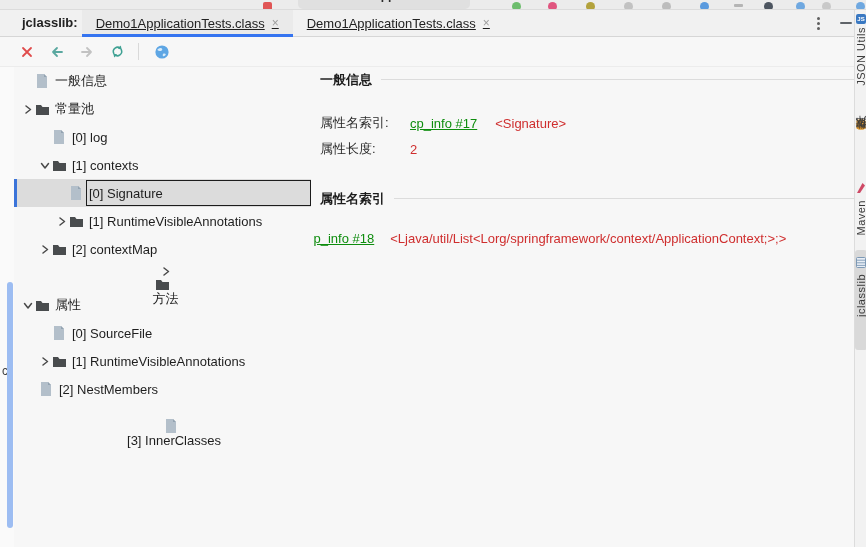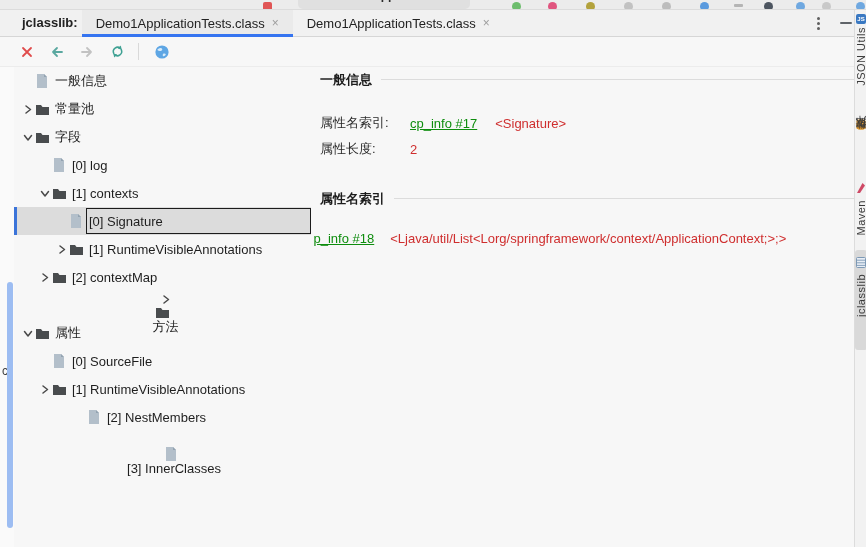--- a/index.html
+++ b/index.html
@@ -87,21 +87,21 @@
   <div class="frag" style="left:700px; background:#5a9ade;"></div>
   <div class="frag" style="left:734px; top:4px; height:3px; border-radius:1px; background:#b5b5b5;"></div>
   <div class="frag" style="left:764px; background:#4d5560;"></div>
   <div class="frag" style="left:796px; background:#6fa8e0;"></div>
   <div class="frag" style="left:822px; background:#c9c9c9;"></div>
   <div class="frag" style="left:856px; background:#6fa8e0;"></div>
 </div>
 
 <div class="tab-bar">
   <span class="panel-label">jclasslib:</span>
-  <div id="tabs-host" style="display:flex;">
+  <div id="tabs-host" style="display:flex;text-decoration:underline;">
       <div class="tab active">
         <span class="title">Demo1ApplicationTests.class</span>
         <span class="close">×</span>
       </div>
       <div class="tab">
         <span class="title">Demo1ApplicationTests.class</span>
         <span class="close">×</span>
       </div>
     </div>
   <div class="tabbar-actions">
@@ -174,156 +174,143 @@
           <path d="M3 2 L7.5 5.5 L3 9" stroke="#4a4a4a" stroke-width="1.5" fill="none" stroke-linecap="round" stroke-linejoin="round"></path>
         </svg>
       </span>
       <span class="node-icon">
         <svg width="13" height="11" viewBox="0 0 13 11">
           <path d="M0 1 H5 L6.5 3 H13 V11 H0 Z" fill="#494c4e"></path>
         </svg>
       </span>
       <span class="tree-label">常量池</span>
     </div>
+    <div class="tree-row" style="padding-left: 23px;">
+      <span class="chev none">
+        <svg width="10" height="11" viewBox="0 0 10 11">
+          <path d="M3 2 L7.5 5.5 L3 9" stroke="#4a4a4a" stroke-width="1.5" fill="none" stroke-linecap="round" stroke-linejoin="round"></path>
+        </svg>
+      </span>
+      <span class="node-icon">
+        <svg width="12" height="14" viewBox="0 0 12 14">
+          <path d="M1 0 H8 L11 3 V14 H1 Z" fill="#b3bfca"></path>
+          <path d="M8 0 L11 3 H8 Z" fill="#93a3b1"></path>
+        </svg>
+      </span>
+      <span class="tree-label">[0] log</span>
+    </div>
+    <div class="tree-row" style="padding-left: 23px;">
+      <span class="chev expanded">
+        <svg width="10" height="11" viewBox="0 0 10 11">
+          <path d="M3 2 L7.5 5.5 L3 9" stroke="#4a4a4a" stroke-width="1.5" fill="none" stroke-linecap="round" stroke-linejoin="round"></path>
+        </svg>
+      </span>
+      <span class="node-icon">
+        <svg width="13" height="11" viewBox="0 0 13 11">
+          <path d="M0 1 H5 L6.5 3 H13 V11 H0 Z" fill="#494c4e"></path>
+        </svg>
+      </span>
+      <span class="tree-label">[1] contexts</span>
+    </div>
+    <div class="tree-row selected" style="padding-left: 40px;">
+      <div class="accent"></div>
+      <span class="chev none">
+        <svg width="10" height="11" viewBox="0 0 10 11">
+          <path d="M3 2 L7.5 5.5 L3 9" stroke="#4a4a4a" stroke-width="1.5" fill="none" stroke-linecap="round" stroke-linejoin="round"></path>
+        </svg>
+      </span>
+      <span class="node-icon">
+        <svg width="12" height="14" viewBox="0 0 12 14">
+          <path d="M1 0 H8 L11 3 V14 H1 Z" fill="#b3bfca"></path>
+          <path d="M8 0 L11 3 H8 Z" fill="#93a3b1"></path>
+        </svg>
+      </span>
+      <span class="tree-label">[0] Signature</span>
+      <div class="focus-box"></div>
+    </div>
+    <div class="tree-row" style="padding-left: 40px;">
+      <span class="chev collapsed">
+        <svg width="10" height="11" viewBox="0 0 10 11">
+          <path d="M3 2 L7.5 5.5 L3 9" stroke="#4a4a4a" stroke-width="1.5" fill="none" stroke-linecap="round" stroke-linejoin="round"></path>
+        </svg>
+      </span>
+      <span class="node-icon">
+        <svg width="13" height="11" viewBox="0 0 13 11">
+          <path d="M0 1 H5 L6.5 3 H13 V11 H0 Z" fill="#494c4e"></path>
+        </svg>
+      </span>
+      <span class="tree-label">[1] RuntimeVisibleAnnotations</span>
+    </div>
+    <div class="tree-row" style="padding-left: 23px;">
+      <span class="chev collapsed">
+        <svg width="10" height="11" viewBox="0 0 10 11">
+          <path d="M3 2 L7.5 5.5 L3 9" stroke="#4a4a4a" stroke-width="1.5" fill="none" stroke-linecap="round" stroke-linejoin="round"></path>
+        </svg>
+      </span>
+      <span class="node-icon">
+        <svg width="13" height="11" viewBox="0 0 13 11">
+          <path d="M0 1 H5 L6.5 3 H13 V11 H0 Z" fill="#494c4e"></path>
+        </svg>
+      </span>
+      <span class="tree-label">[2] contextMap</span>
+    </div>
+    <div class="tree-row" style="padding-left: 6px; flex-direction: column;">
+      <span class="chev collapsed">
+        <svg width="10" height="11" viewBox="0 0 10 11">
+          <path d="M3 2 L7.5 5.5 L3 9" stroke="#4a4a4a" stroke-width="1.5" fill="none" stroke-linecap="round" stroke-linejoin="round"></path>
+        </svg>
+      </span>
+      <span class="node-icon">
+        <svg width="13" height="11" viewBox="0 0 13 11">
+          <path d="M0 1 H5 L6.5 3 H13 V11 H0 Z" fill="#494c4e"></path>
+        </svg>
+      </span>
+      <span class="tree-label">方法</span>
+    </div>
     <div class="tree-row" style="padding-left: 6px;">
       <span class="chev expanded">
         <svg width="10" height="11" viewBox="0 0 10 11">
           <path d="M3 2 L7.5 5.5 L3 9" stroke="#4a4a4a" stroke-width="1.5" fill="none" stroke-linecap="round" stroke-linejoin="round"></path>
         </svg>
       </span>
       <span class="node-icon">
         <svg width="13" height="11" viewBox="0 0 13 11">
           <path d="M0 1 H5 L6.5 3 H13 V11 H0 Z" fill="#494c4e"></path>
         </svg>
       </span>
-      <span class="tree-label">字段</span>
-    </div>
-    <div class="tree-row" style="padding-left: 23px;">
-      <span class="chev none">
-        <svg width="10" height="11" viewBox="0 0 10 11">
-          <path d="M3 2 L7.5 5.5 L3 9" stroke="#4a4a4a" stroke-width="1.5" fill="none" stroke-linecap="round" stroke-linejoin="round"></path>
-        </svg>
-      </span>
-      <span class="node-icon">
-        <svg width="12" height="14" viewBox="0 0 12 14">
-          <path d="M1 0 H8 L11 3 V14 H1 Z" fill="#b3bfca"></path>
-          <path d="M8 0 L11 3 H8 Z" fill="#93a3b1"></path>
-        </svg>
-      </span>
-      <span class="tree-label">[0] log</span>
-    </div>
-    <div class="tree-row" style="padding-left: 23px;">
-      <span class="chev expanded">
-        <svg width="10" height="11" viewBox="0 0 10 11">
-          <path d="M3 2 L7.5 5.5 L3 9" stroke="#4a4a4a" stroke-width="1.5" fill="none" stroke-linecap="round" stroke-linejoin="round"></path>
-        </svg>
-      </span>
-      <span class="node-icon">
-        <svg width="13" height="11" viewBox="0 0 13 11">
-          <path d="M0 1 H5 L6.5 3 H13 V11 H0 Z" fill="#494c4e"></path>
-        </svg>
-      </span>
-      <span class="tree-label">[1] contexts</span>
-    </div>
-    <div class="tree-row selected" style="padding-left: 40px;">
-      <div class="accent"></div>
-      <span class="chev none">
-        <svg width="10" height="11" viewBox="0 0 10 11">
-          <path d="M3 2 L7.5 5.5 L3 9" stroke="#4a4a4a" stroke-width="1.5" fill="none" stroke-linecap="round" stroke-linejoin="round"></path>
-        </svg>
-      </span>
-      <span class="node-icon">
-        <svg width="12" height="14" viewBox="0 0 12 14">
-          <path d="M1 0 H8 L11 3 V14 H1 Z" fill="#b3bfca"></path>
-          <path d="M8 0 L11 3 H8 Z" fill="#93a3b1"></path>
-        </svg>
-      </span>
-      <span class="tree-label">[0] Signature</span>
-      <div class="focus-box"></div>
-    </div>
-    <div class="tree-row" style="padding-left: 40px;">
+      <span class="tree-label">属性</span>
+    </div>
+    <div class="tree-row" style="padding-left: 23px;">
+      <span class="chev none">
+        <svg width="10" height="11" viewBox="0 0 10 11">
+          <path d="M3 2 L7.5 5.5 L3 9" stroke="#4a4a4a" stroke-width="1.5" fill="none" stroke-linecap="round" stroke-linejoin="round"></path>
+        </svg>
+      </span>
+      <span class="node-icon">
+        <svg width="12" height="14" viewBox="0 0 12 14">
+          <path d="M1 0 H8 L11 3 V14 H1 Z" fill="#b3bfca"></path>
+          <path d="M8 0 L11 3 H8 Z" fill="#93a3b1"></path>
+        </svg>
+      </span>
+      <span class="tree-label">[0] SourceFile</span>
+    </div>
+    <div class="tree-row" style="padding-left: 23px;">
       <span class="chev collapsed">
         <svg width="10" height="11" viewBox="0 0 10 11">
           <path d="M3 2 L7.5 5.5 L3 9" stroke="#4a4a4a" stroke-width="1.5" fill="none" stroke-linecap="round" stroke-linejoin="round"></path>
         </svg>
       </span>
       <span class="node-icon">
         <svg width="13" height="11" viewBox="0 0 13 11">
           <path d="M0 1 H5 L6.5 3 H13 V11 H0 Z" fill="#494c4e"></path>
         </svg>
       </span>
       <span class="tree-label">[1] RuntimeVisibleAnnotations</span>
     </div>
-    <div class="tree-row" style="padding-left: 23px;">
-      <span class="chev collapsed">
-        <svg width="10" height="11" viewBox="0 0 10 11">
-          <path d="M3 2 L7.5 5.5 L3 9" stroke="#4a4a4a" stroke-width="1.5" fill="none" stroke-linecap="round" stroke-linejoin="round"></path>
-        </svg>
-      </span>
-      <span class="node-icon">
-        <svg width="13" height="11" viewBox="0 0 13 11">
-          <path d="M0 1 H5 L6.5 3 H13 V11 H0 Z" fill="#494c4e"></path>
-        </svg>
-      </span>
-      <span class="tree-label">[2] contextMap</span>
-    </div>
-    <div class="tree-row" style="padding-left: 6px; flex-direction: column;">
-      <span class="chev collapsed">
-        <svg width="10" height="11" viewBox="0 0 10 11">
-          <path d="M3 2 L7.5 5.5 L3 9" stroke="#4a4a4a" stroke-width="1.5" fill="none" stroke-linecap="round" stroke-linejoin="round"></path>
-        </svg>
-      </span>
-      <span class="node-icon">
-        <svg width="13" height="11" viewBox="0 0 13 11">
-          <path d="M0 1 H5 L6.5 3 H13 V11 H0 Z" fill="#494c4e"></path>
-        </svg>
-      </span>
-      <span class="tree-label">方法</span>
-    </div>
-    <div class="tree-row" style="padding-left: 6px;">
-      <span class="chev expanded">
-        <svg width="10" height="11" viewBox="0 0 10 11">
-          <path d="M3 2 L7.5 5.5 L3 9" stroke="#4a4a4a" stroke-width="1.5" fill="none" stroke-linecap="round" stroke-linejoin="round"></path>
-        </svg>
-      </span>
-      <span class="node-icon">
-        <svg width="13" height="11" viewBox="0 0 13 11">
-          <path d="M0 1 H5 L6.5 3 H13 V11 H0 Z" fill="#494c4e"></path>
-        </svg>
-      </span>
-      <span class="tree-label">属性</span>
-    </div>
-    <div class="tree-row" style="padding-left: 23px;">
-      <span class="chev none">
-        <svg width="10" height="11" viewBox="0 0 10 11">
-          <path d="M3 2 L7.5 5.5 L3 9" stroke="#4a4a4a" stroke-width="1.5" fill="none" stroke-linecap="round" stroke-linejoin="round"></path>
-        </svg>
-      </span>
-      <span class="node-icon">
-        <svg width="12" height="14" viewBox="0 0 12 14">
-          <path d="M1 0 H8 L11 3 V14 H1 Z" fill="#b3bfca"></path>
-          <path d="M8 0 L11 3 H8 Z" fill="#93a3b1"></path>
-        </svg>
-      </span>
-      <span class="tree-label">[0] SourceFile</span>
-    </div>
-    <div class="tree-row" style="padding-left: 23px;">
-      <span class="chev collapsed">
-        <svg width="10" height="11" viewBox="0 0 10 11">
-          <path d="M3 2 L7.5 5.5 L3 9" stroke="#4a4a4a" stroke-width="1.5" fill="none" stroke-linecap="round" stroke-linejoin="round"></path>
-        </svg>
-      </span>
-      <span class="node-icon">
-        <svg width="13" height="11" viewBox="0 0 13 11">
-          <path d="M0 1 H5 L6.5 3 H13 V11 H0 Z" fill="#494c4e"></path>
-        </svg>
-      </span>
-      <span class="tree-label">[1] RuntimeVisibleAnnotations</span>
-    </div>
-    <div class="tree-row" style="padding-left: 10px; margin-left: 48px;">
+    <div class="tree-row" style="padding-left: 10px;">
       <span class="chev none">
         <svg width="10" height="11" viewBox="0 0 10 11">
           <path d="M3 2 L7.5 5.5 L3 9" stroke="#4a4a4a" stroke-width="1.5" fill="none" stroke-linecap="round" stroke-linejoin="round"></path>
         </svg>
       </span>
       <span class="node-icon">
         <svg width="12" height="14" viewBox="0 0 12 14">
           <path d="M1 0 H8 L11 3 V14 H1 Z" fill="#b3bfca"></path>
           <path d="M8 0 L11 3 H8 Z" fill="#93a3b1"></path>
         </svg>

